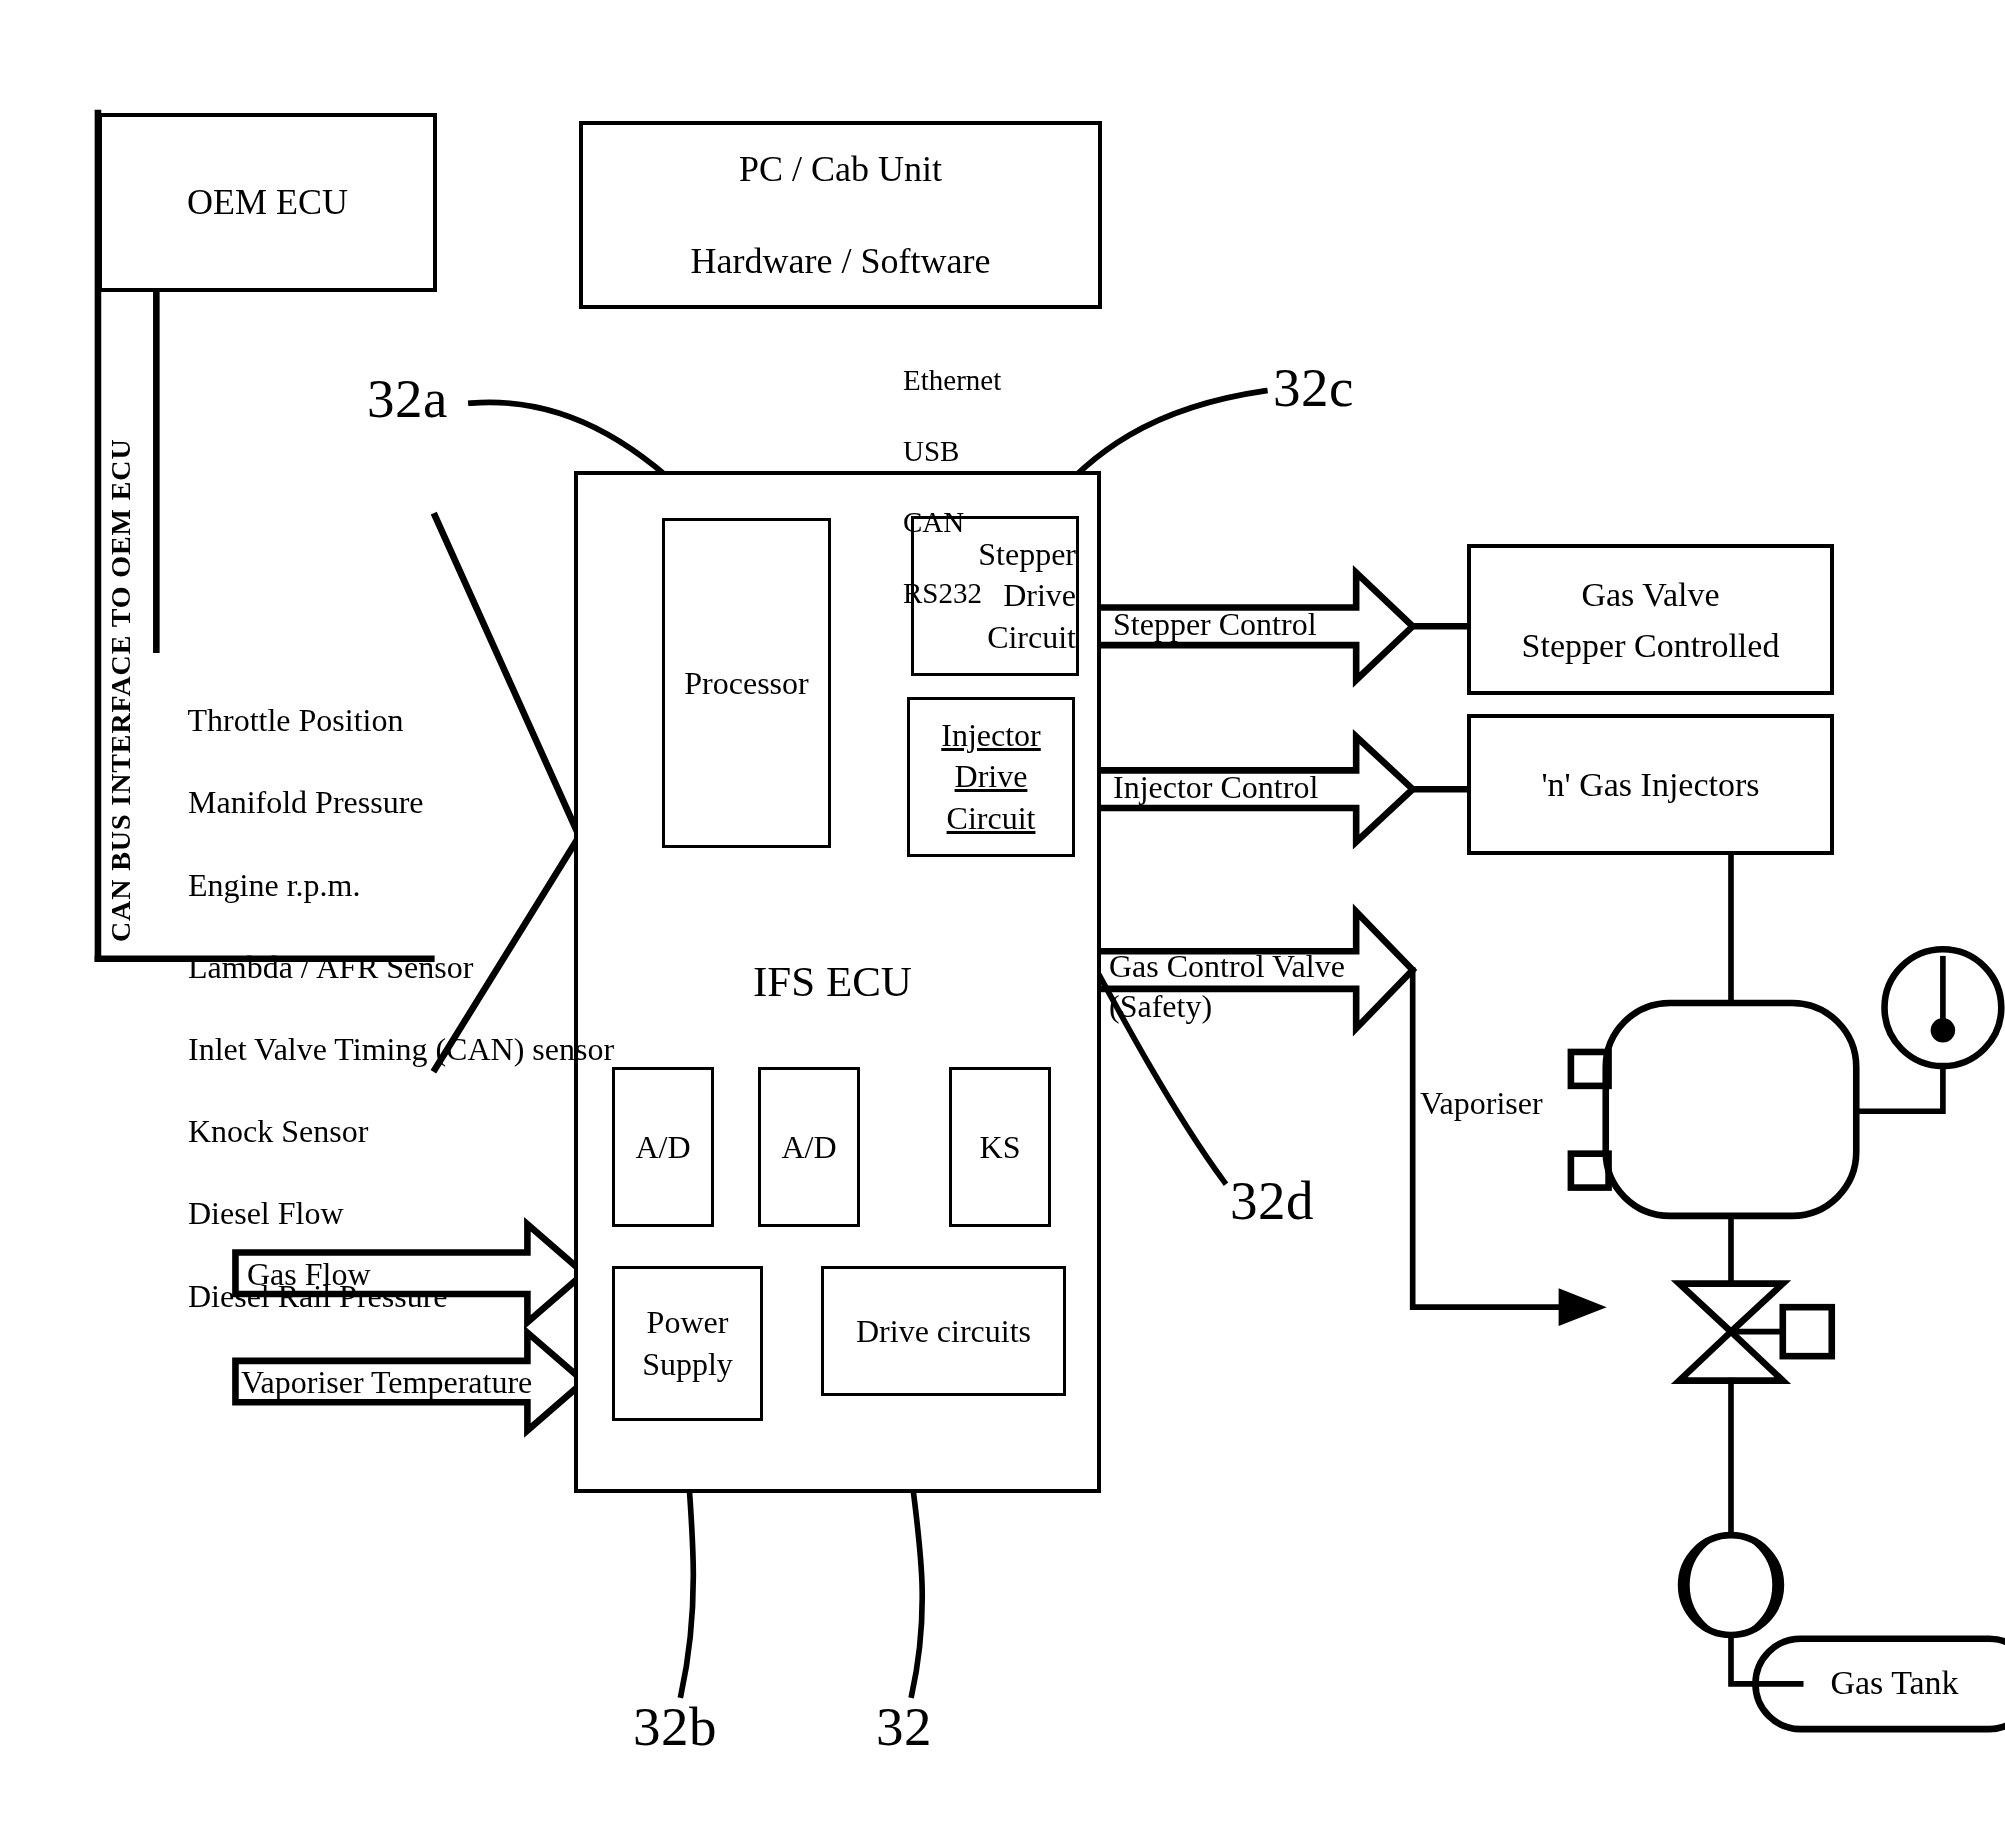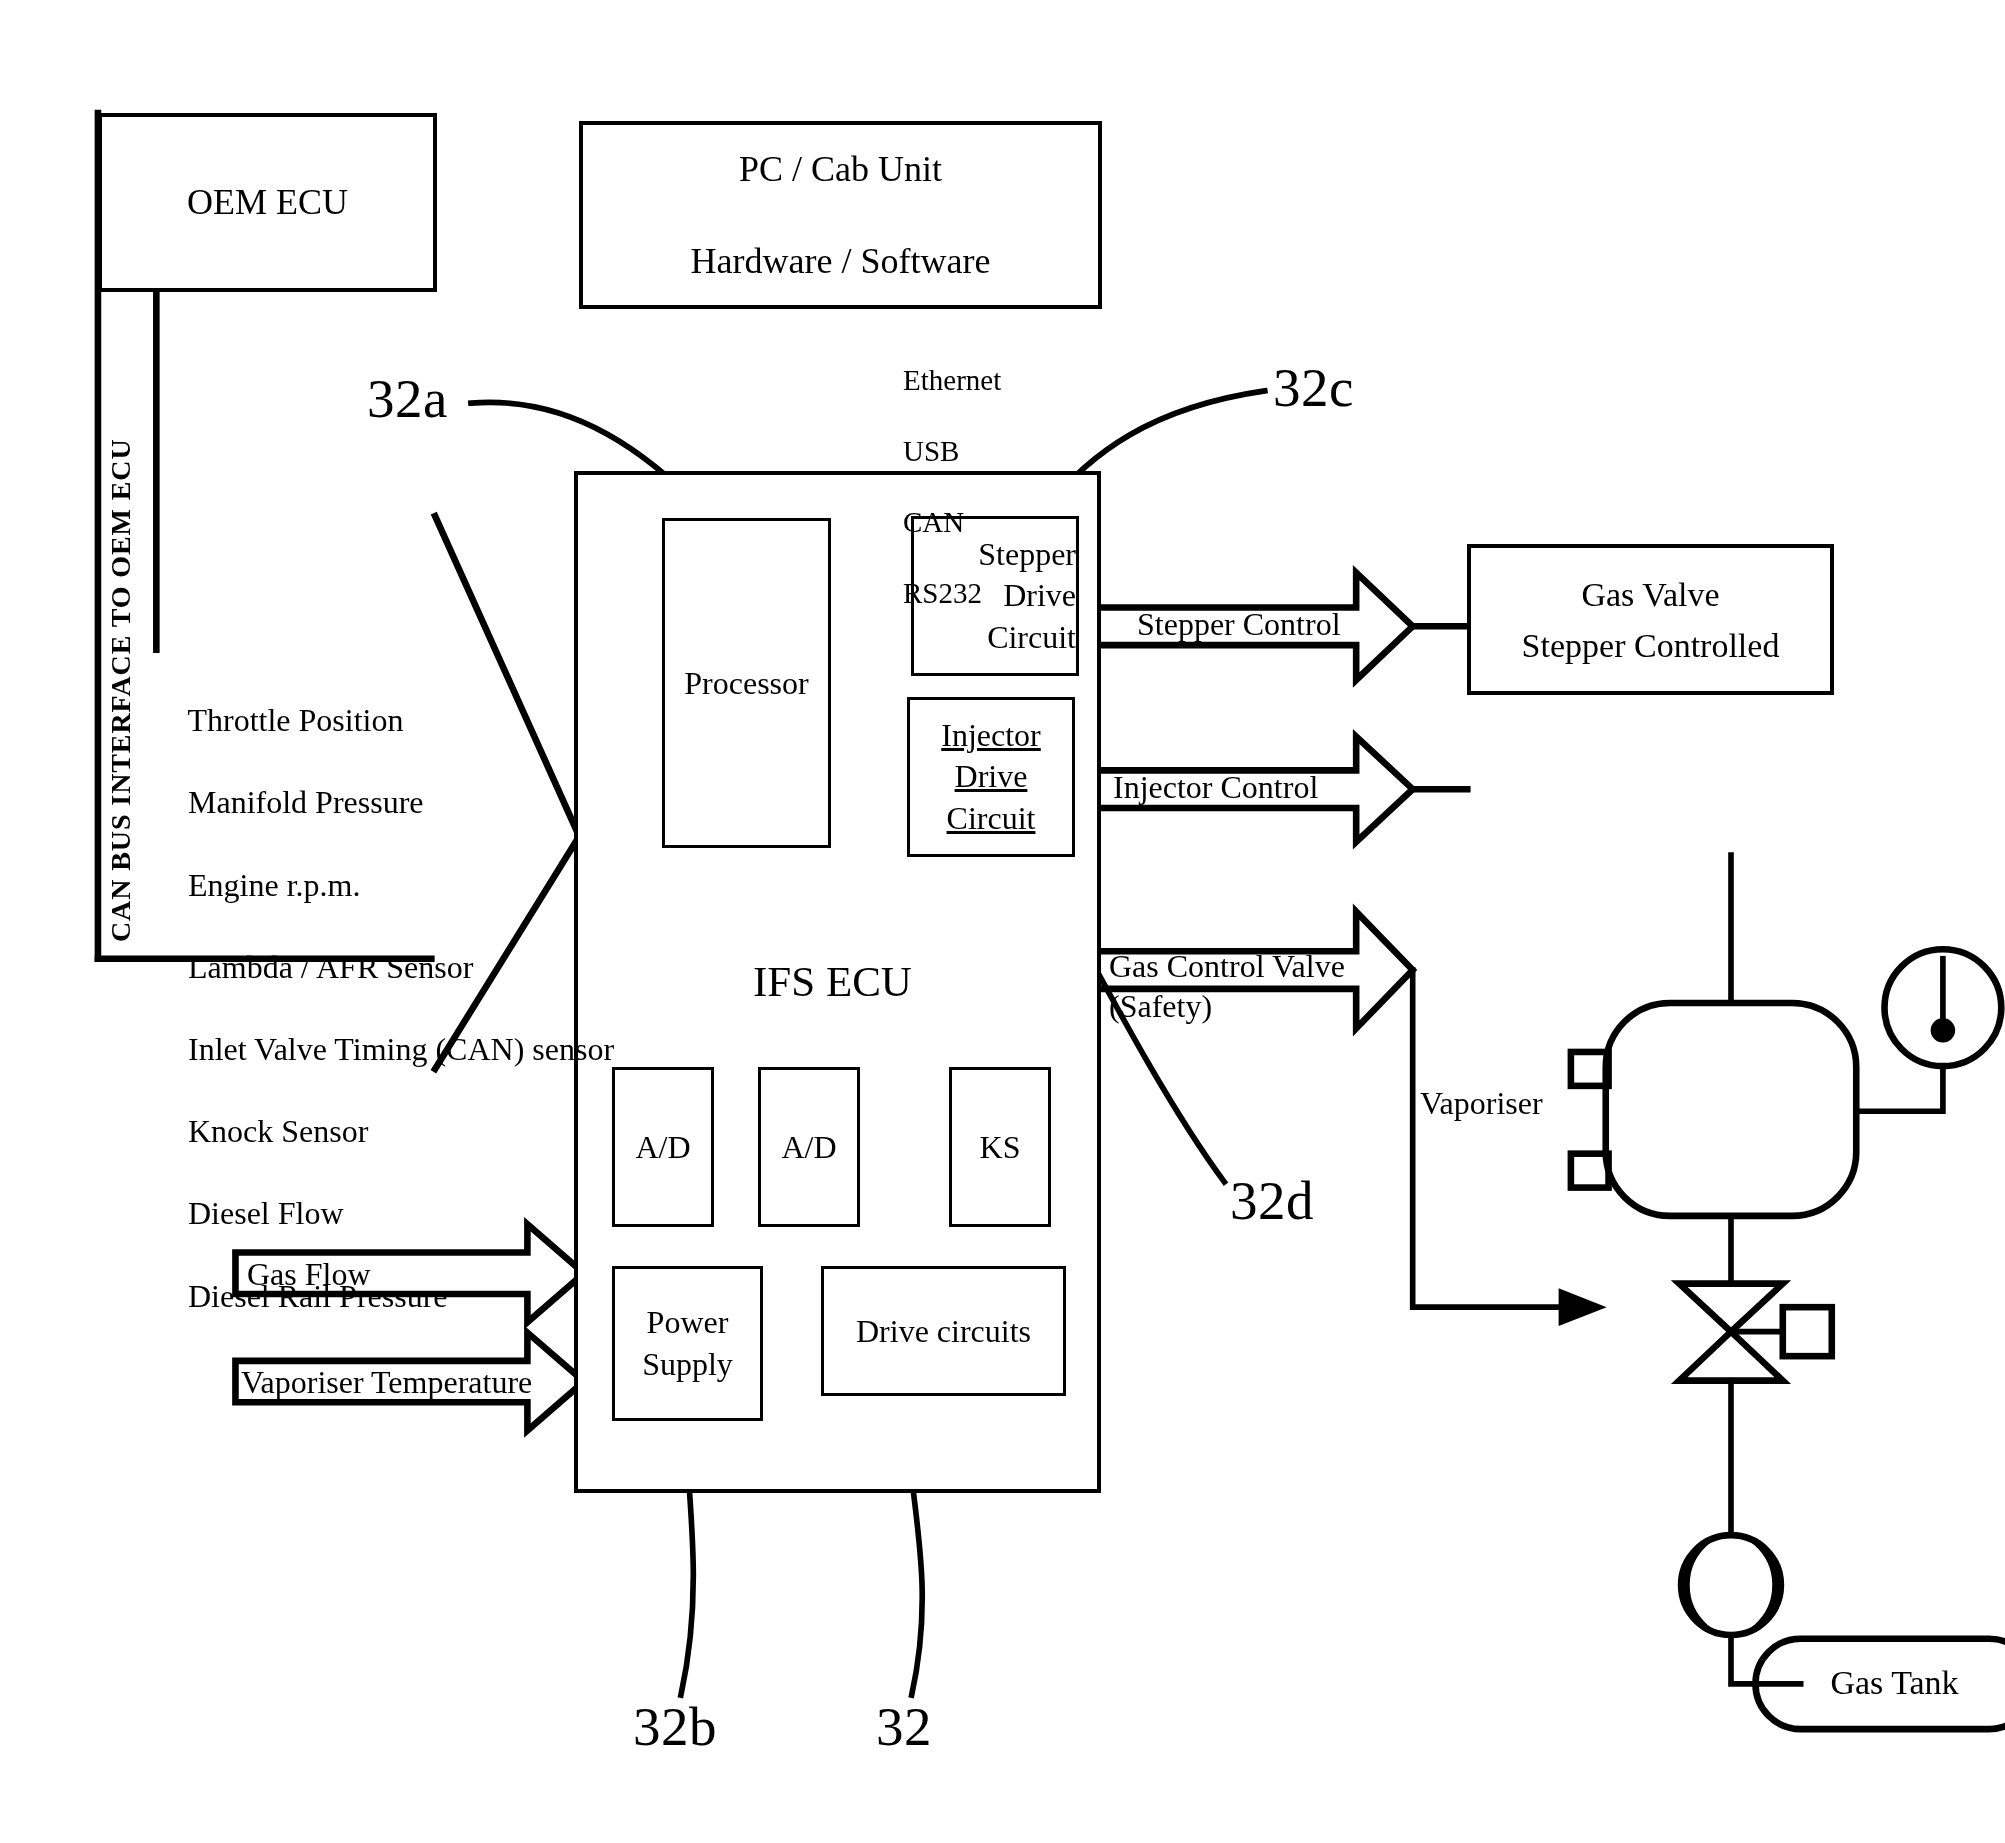--- a/index.html
+++ b/index.html
@@ -184,20 +184,23 @@
 
   <div class="box thin" style="left:805px;top:1266px;width:245px;height:130px;font-size:32px;margin-left:16px;">
     <span class="lbl">Drive circuits</span>
   </div>
 
   <div class="box" style="left:1467px;top:544px;width:367px;height:151px;font-size:34px;line-height:1.5;">
     <span class="lbl">Gas Valve</span>
     <span class="lbl">Stepper Controlled</span>
   </div>
 
+  <div class="box" style="left:1467px;top:714px;width:367px;height:141px;font-size:34px;">
+    <span class="lbl">'n' Gas Injectors</span>
+  </div>
 
   <div class="plainlabel" style="left:1791px;top:1664px;width:207px;text-align:center;font-size:34px;">Gas Tank</div>
 
   <div class="vert" style="left:105px;top:330px;height:612px;">CAN BUS INTERFACE TO OEM ECU</div>
 
   <div class="sensor-list" style="left:156px;top:659px;">
     <span>Throttle Position</span><br>
     <span>Manifold Pressure</span><br>
     <span>Engine r.p.m.</span><br>
     <span>Lambda / AFR Sensor</span><br>
@@ -207,21 +210,21 @@
     <span>Diesel Rail Pressure</span>
   </div>
 
   <div class="proto-list" style="left:874px;top:328px;">
     <span>Ethernet</span><br>
     <span>USB</span><br>
     <span>CAN</span><br>
     <span>RS232</span>
   </div>
 
-  <div class="arrow-label" style="left:1113px;top:607px;margin-left:24px;">Stepper Control</div>
+  <div class="arrow-label" style="left:1113px;top:607px;">Stepper Control</div>
 
   <div class="arrow-label" style="left:1113px;top:770px;">Injector Control</div>
 
   <div class="arrow-label" style="left:1109px;top:949px;">Gas Control Valve</div>
   <div class="arrow-label" style="left:1109px;top:989px;">(Safety)</div>
 
   <div class="arrow-label" style="left:247px;top:1257px;">Gas Flow</div>
 
   <div class="arrow-label" style="left:241px;top:1365px;">Vaporiser Temperature</div>
 

